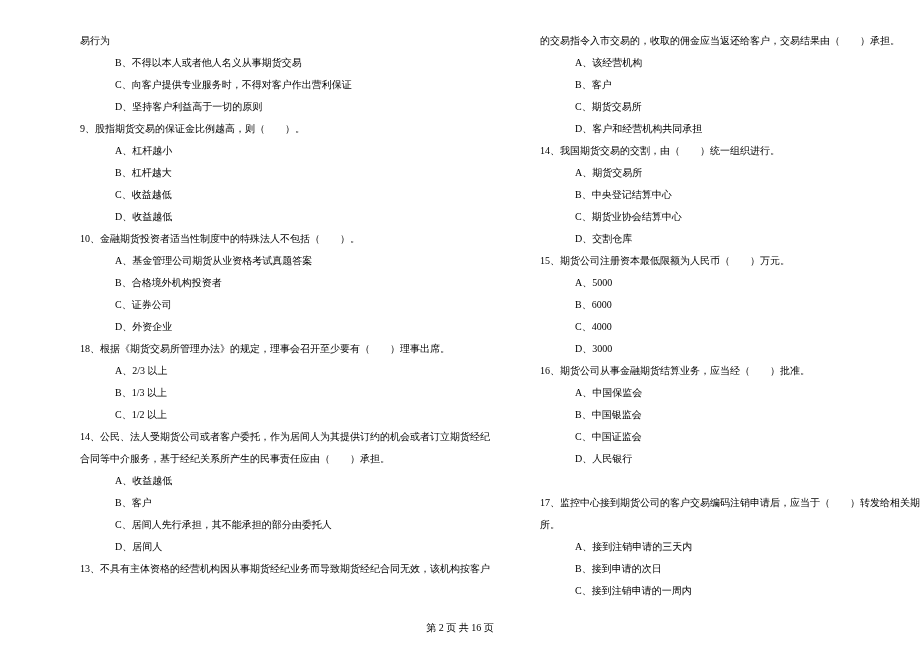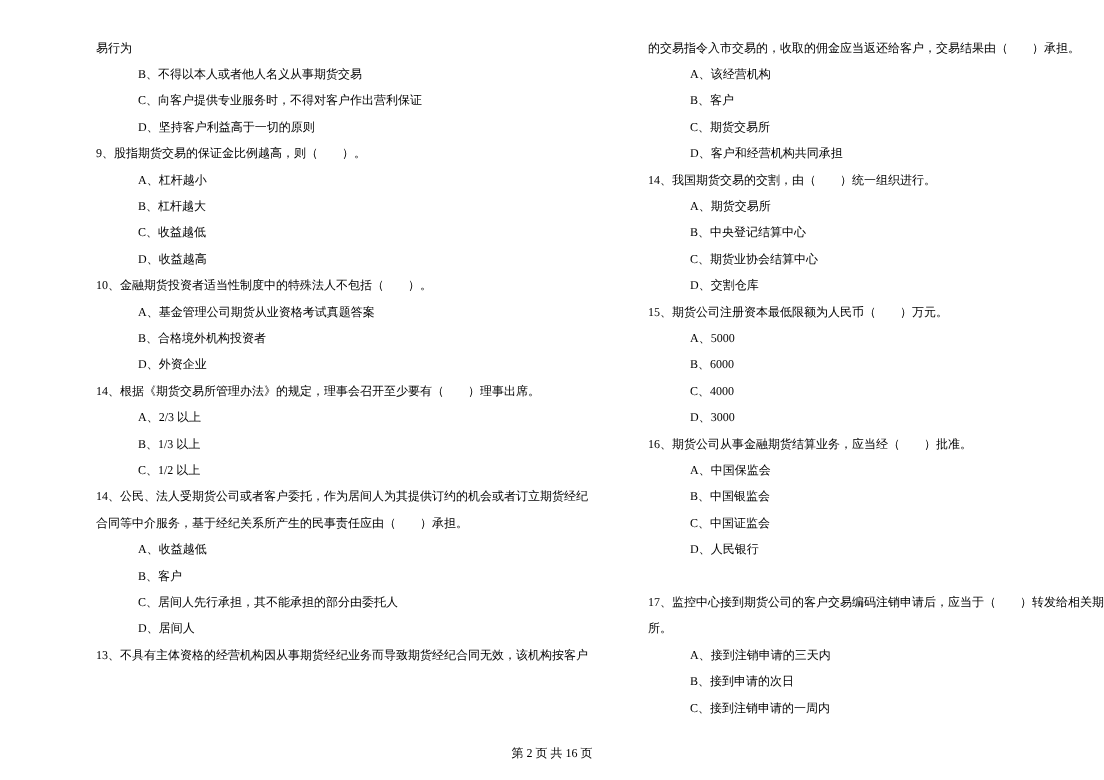--- a/index.html
+++ b/index.html
@@ -42,26 +42,27 @@
 <div class="columns">
   <div class="col" id="col1">
       <div class="line indent0">易行为</div>
       <div class="line indent1">B、不得以本人或者他人名义从事期货交易</div>
       <div class="line indent1">C、向客户提供专业服务时，不得对客户作出营利保证</div>
       <div class="line indent1">D、坚持客户利益高于一切的原则</div>
       <div class="line indent0">9、股指期货交易的保证金比例越高，则（　　）。</div>
       <div class="line indent1">A、杠杆越小</div>
       <div class="line indent1">B、杠杆越大</div>
       <div class="line indent1">C、收益越低</div>
-      <div class="line indent1">D、收益越高</div>
+      <div class="line indent1">D、收益越低</div>
       <div class="line indent0">10、金融期货投资者适当性制度中的特殊法人不包括（　　）。</div>
       <div class="line indent1">A、基金管理公司期货从业资格考试真题答案</div>
       <div class="line indent1">B、合格境外机构投资者</div>
+      <div class="line indent1">C、证券公司</div>
       <div class="line indent1">D、外资企业</div>
-      <div class="line indent0">14、根据《期货交易所管理办法》的规定，理事会召开至少要有（　　）理事出席。</div>
+      <div class="line indent0">18、根据《期货交易所管理办法》的规定，理事会召开至少要有（　　）理事出席。</div>
       <div class="line indent1">A、2/3 以上</div>
       <div class="line indent1">B、1/3 以上</div>
       <div class="line indent1">C、1/2 以上</div>
       <div class="line indent0">14、公民、法人受期货公司或者客户委托，作为居间人为其提供订约的机会或者订立期货经纪</div>
       <div class="line indent0">合同等中介服务，基于经纪关系所产生的民事责任应由（　　）承担。</div>
       <div class="line indent1">A、收益越低</div>
       <div class="line indent1">B、客户</div>
       <div class="line indent1">C、居间人先行承担，其不能承担的部分由委托人</div>
       <div class="line indent1">D、居间人</div>
       <div class="line indent0">13、不具有主体资格的经营机构因从事期货经纪业务而导致期货经纪合同无效，该机构按客户</div>

